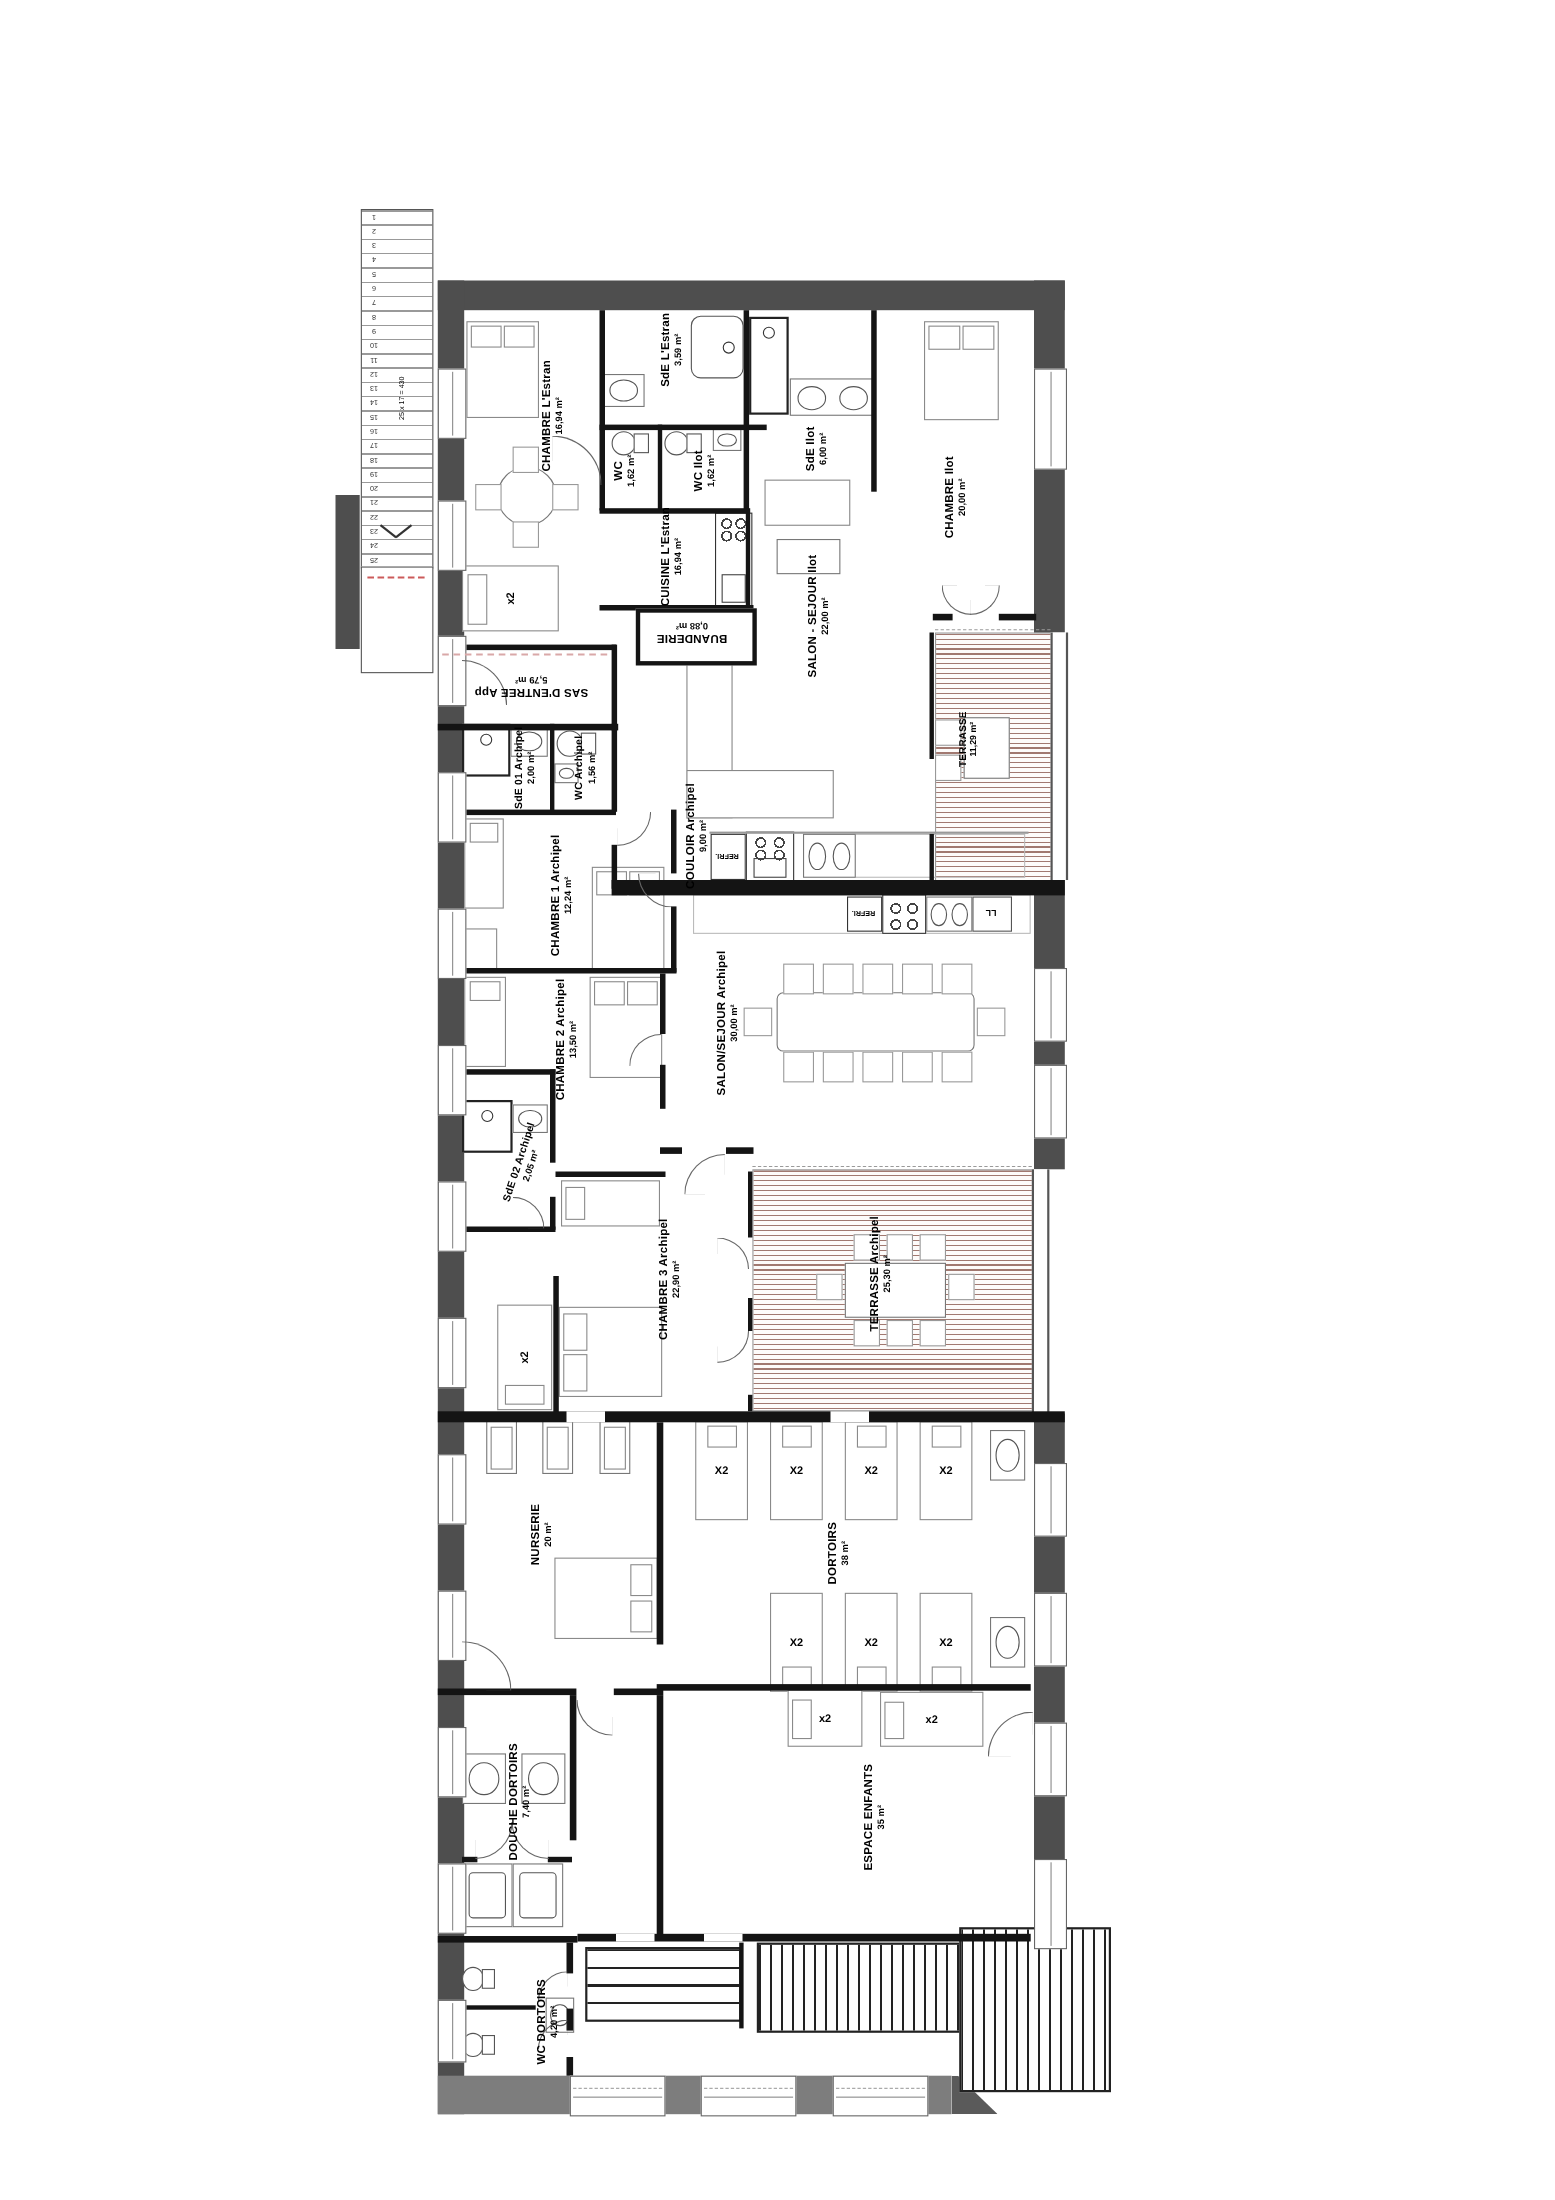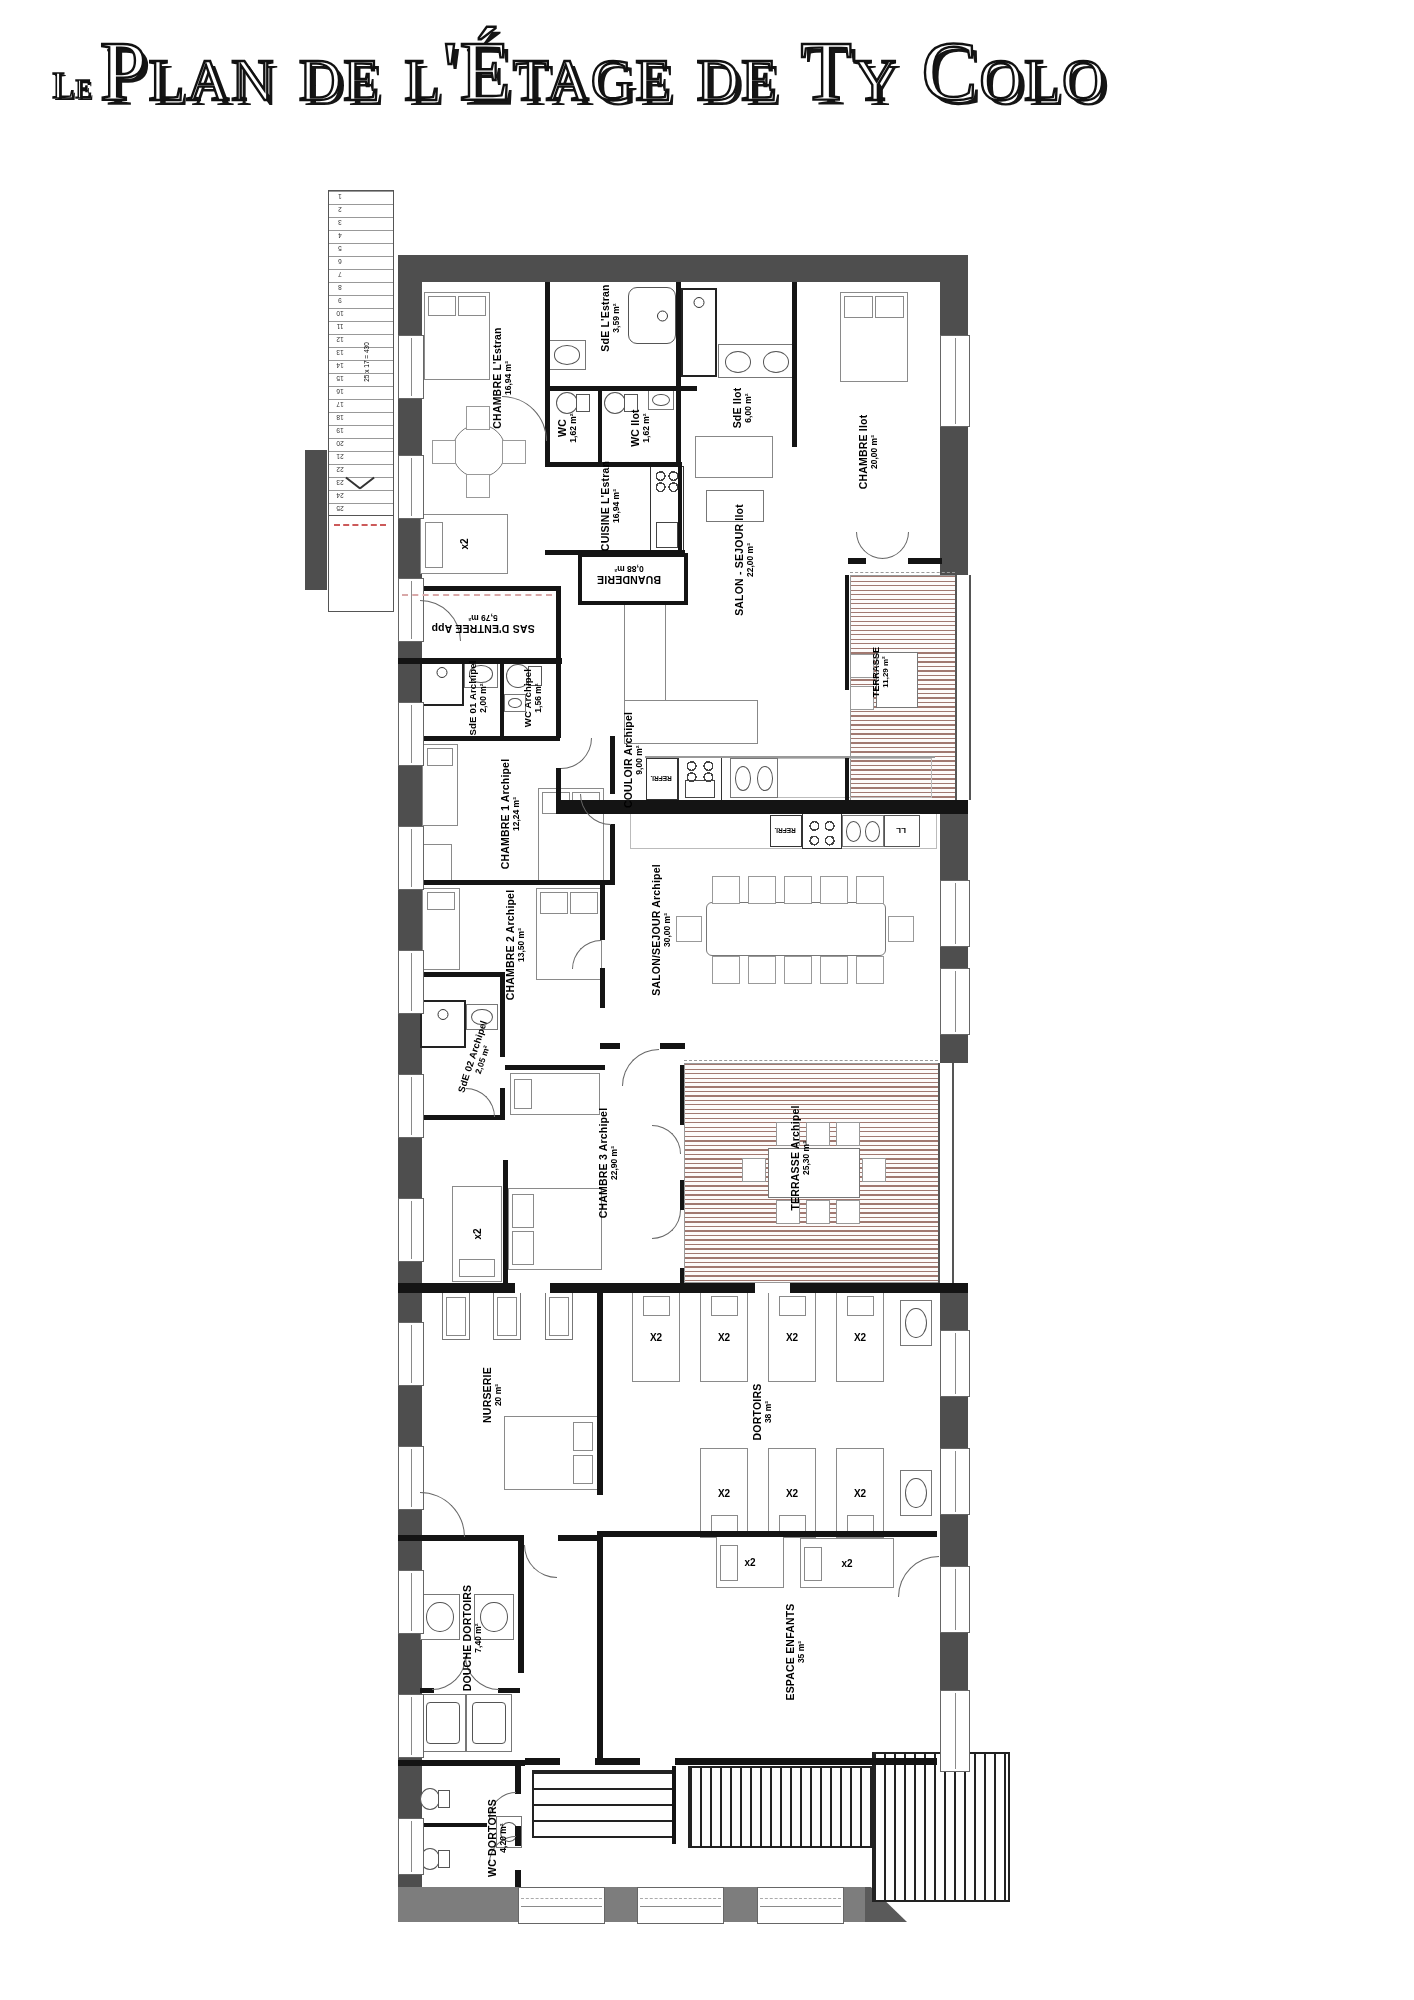--- a/index.html
+++ b/index.html
@@ -87,24 +87,20 @@
       background-image:repeating-linear-gradient(180deg,#222 0 2px,transparent 2px 16px);}
   .tV{position:absolute;border:2px solid #222;background-color:#fff;z-index:2;
       background-image:repeating-linear-gradient(90deg,#222 0 1.6px,transparent 1.6px 10px);}
   .chev{position:absolute;background:#333;z-index:4;}
 </style>
 </head>
 <body>
 
 <div id="page">
 
-  <div class="title-wrap">
-    <span class="title-le">Le</span>
-    <span class="title-main">Plan de l'Étage de Ty Colo</span>
-  </div>
 
   <div class="sx" style="left:328px;top:190px;width:64px;height:325px"></div>
   <div class="stepnums" style="left:332px;top:190px;width:16px;height:325px">
       <div>1</div>
       <div>2</div>
       <div>3</div>
       <div>4</div>
       <div>5</div>
       <div>6</div>
       <div>7</div>

